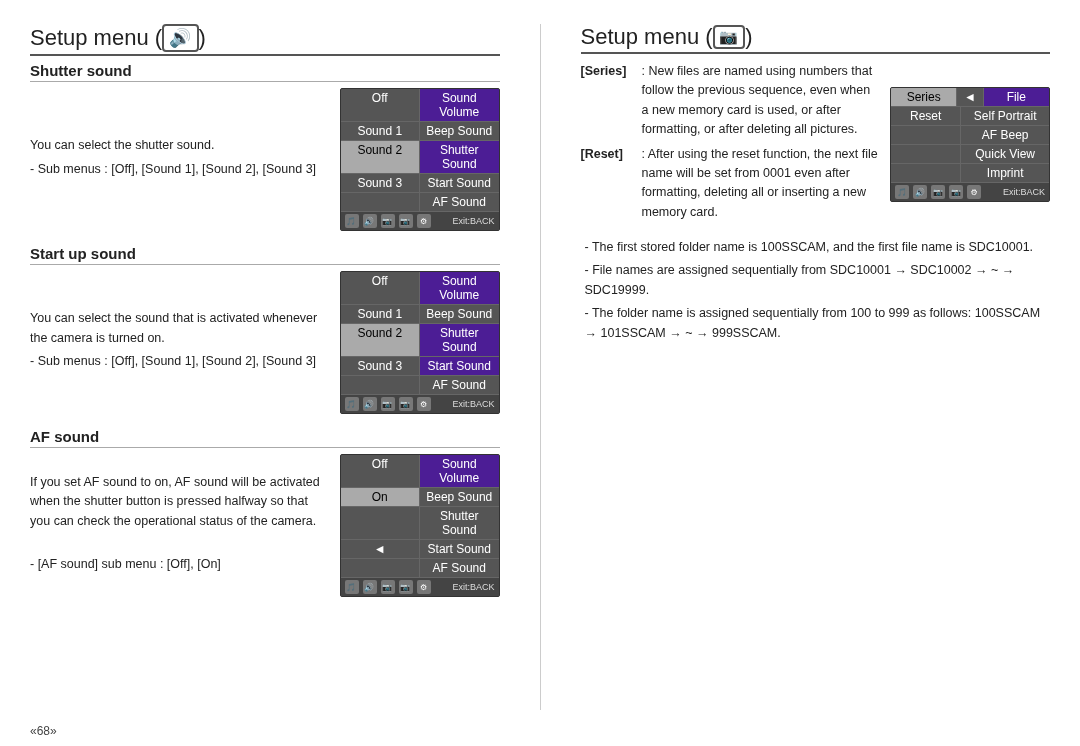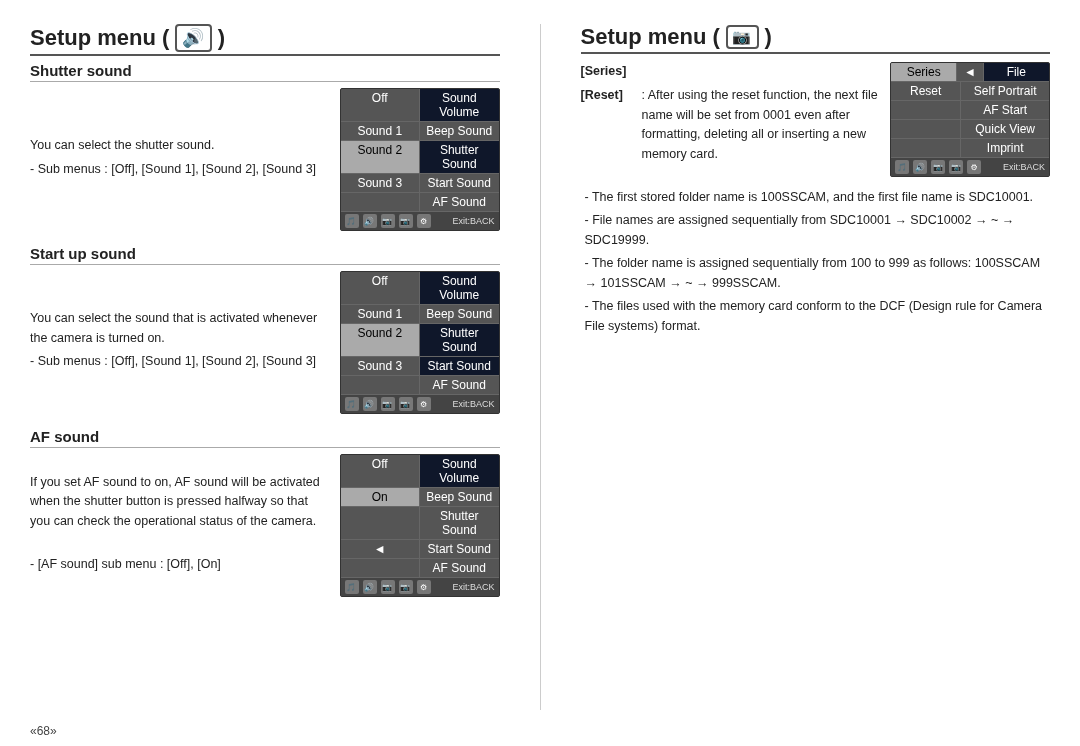--- a/index.html
+++ b/index.html
@@ -29,24 +29,23 @@
     }
 
     
     .section-title-bar {
       border-bottom: 2px solid #555;
       margin-bottom: 6px;
       padding-bottom: 2px;
     }
     .section-title-bar h1 {
       font-size: 22px;
-      font-weight: bold;
-      display: flex;
-      align-items: center;
-      gap: 6px;
+      font-weight: normal;
+      display: flex;
+      align-items: center;
     }
     .section-title-bar h1 .icon-wrap {
       display: inline-flex;
       align-items: center;
       border: 2px solid #555;
       border-radius: 4px;
       padding: 1px 5px;
       font-size: 18px;
     }
 
@@ -98,21 +97,21 @@
       flex: 1;
       padding: 2px 4px;
       font-size: 12px;
       text-align: center;
       border-right: 1px solid #666;
     }
     .cam-ui-cell:last-child {
       border-right: none;
     }
     .cam-ui-cell.highlight {
-      background: #0f172a;
+      background: #4c1d95;
     }
     .cam-ui-cell.selected {
       background: #aaa;
       color: #000;
     }
     .cam-ui-bottom {
       background: #444;
       display: flex;
       align-items: center;
       padding: 2px 4px;
@@ -132,21 +131,21 @@
     .cam-exit {
       margin-left: auto;
       font-size: 9px;
       color: #ddd;
     }
 
     
     .filename-detail {
       display: flex;
       gap: 10px;
-      align-items: flex-start;
+      align-items: center;
       margin-top: 8px;
     }
     .filename-text {
       flex: 1;
       font-size: 12.5px;
       line-height: 1.55;
     }
     .fn-row {
       display: flex;
       margin-bottom: 5px;
@@ -336,39 +335,40 @@
         <span>)</span>
       </h1>
     </div>
 
     <div class="subsection">
 
       <div class="filename-detail">
         <div class="filename-text">
           <div class="fn-row">
             <div class="fn-label">[Series]</div>
+            <div class="fn-desc">: New files are named using numbers that follow the previous sequence, even when a new memory card is used, or after formatting, or after deleting all pictures.</div>
           </div>
           <div class="fn-row">
             <div class="fn-label">[Reset]</div>
             <div class="fn-desc">: After using the reset function, the next file name will be set from 0001 even after formatting, deleting all or inserting a new memory card.</div>
           </div>
         </div>
         <div class="cam-ui cam-ui-right">
           <div class="cam-ui-row">
             <div class="cam-ui-cell selected">Series</div>
             <div class="cam-ui-cell" style="flex:0.3;">◄</div>
             <div class="cam-ui-cell highlight">File</div>
           </div>
           <div class="cam-ui-row">
             <div class="cam-ui-cell">Reset</div>
             <div class="cam-ui-cell" style="flex:1.3;">Self Portrait</div>
           </div>
           <div class="cam-ui-row">
             <div class="cam-ui-cell"></div>
-            <div class="cam-ui-cell" style="flex:1.3;">AF Start</div>
+            <div class="cam-ui-cell" style="flex:1.3;">AF Beep</div>
           </div>
           <div class="cam-ui-row">
             <div class="cam-ui-cell"></div>
             <div class="cam-ui-cell" style="flex:1.3;">Quick View</div>
           </div>
           <div class="cam-ui-row">
             <div class="cam-ui-cell"></div>
             <div class="cam-ui-cell" style="flex:1.3;">Imprint</div>
           </div>
           <div class="cam-ui-bottom">
@@ -379,21 +379,20 @@
             <span class="cam-icon">⚙</span>
             <span class="cam-exit">Exit:BACK</span>
           </div>
         </div>
       </div>
 
       <div class="bullet-list">
         <p>- The first stored folder name is 100SSCAM, and the first file name is SDC10001.</p>
         <p>- File names are assigned sequentially from SDC10001 → SDC10002 → ~ → SDC19999.</p>
         <p>- The folder name is assigned sequentially from 100 to 999 as follows: 100SSCAM → 101SSCAM → ~ → 999SSCAM.</p>
-        <p>- The files used with the memory card conform to the DCF (Design rule for Camera File systems) format.</p>
       </div>
     </div>
   </div>
 </div>
 
 <div class="page-footer">
   <span>«68»</span>
 </div>
 
 </body></html>

